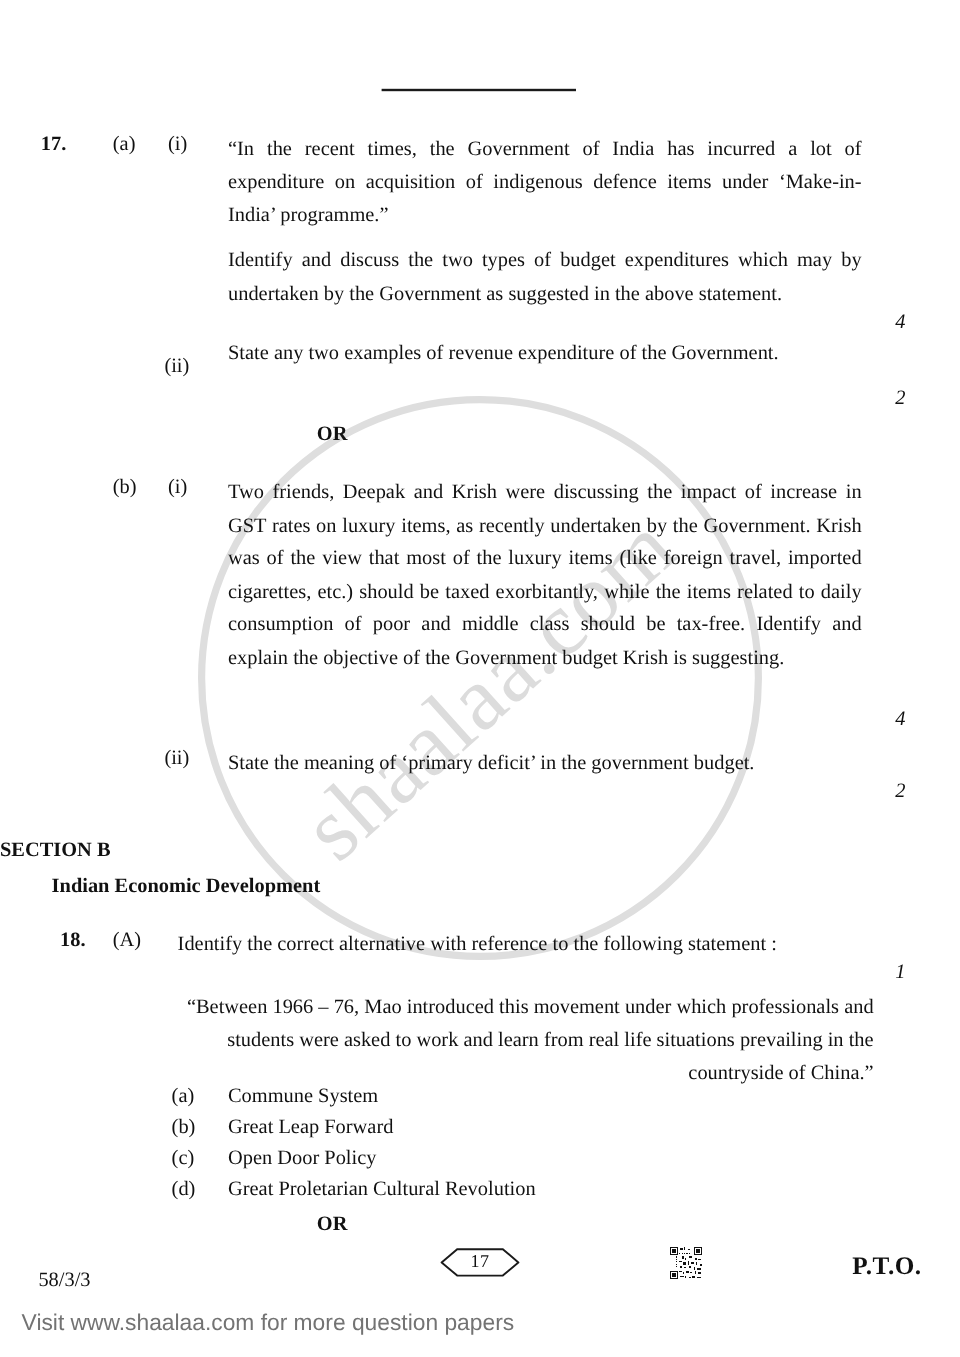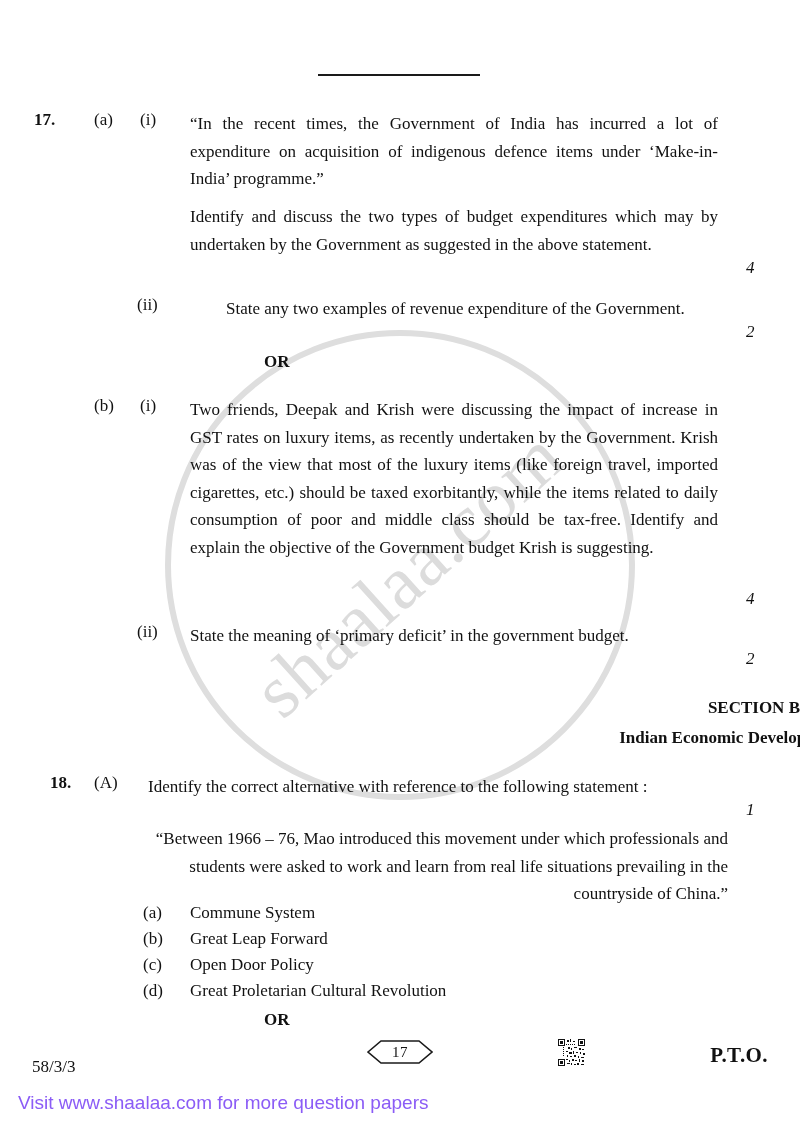--- a/index.html
+++ b/index.html
@@ -99,21 +99,21 @@
   .or-label {
     position: absolute;
     font-size: 17px;
     font-weight: bold;
     left: 264px;
   }
   .center-head {
     position: absolute;
     width: 800px;
     left: 0;
-    text-align: right;
+    text-align: left;
     font-weight: bold;
     font-size: 17px;
   }
   .opt-label {
     position: absolute;
     font-size: 17px;
     left: 143px;
   }
   .opt-text {
     position: absolute;
@@ -163,21 +163,21 @@
     width: 29px;
     height: 29px;
   }
   .qr svg { display: block; }
   .footer-visit {
     position: absolute;
     left: 18px;
     top: 1092px;
     font-family: "Liberation Sans", "DejaVu Sans", sans-serif;
     font-size: 19px;
-    color: #8b5cf6;
+    color: #737373;
   }
 </style>
 </head>
 <body>
 
 <div id="page">
 
   <div id="watermark">
     <div class="wm-ring"></div>
     <div class="wm-text">shaalaa.com</div>
@@ -190,21 +190,21 @@
     <div class="qnum" style="left:34px; top:110px;">17.</div>
     <div class="qalpha" style="left:94px; top:110px;">(a)</div>
     <div class="qroman" style="left:140px; top:110px;">(i)</div>
 
     <div class="qtext" style="left:190px; top:110px; width:528px;">“In the recent times, the Government of India has incurred a lot of expenditure on acquisition of indigenous defence items under ‘Make-in-India’ programme.”</div>
 
     <div class="qtext" style="left:190px; top:203px; width:528px;">Identify and discuss the two types of budget expenditures which may by undertaken by the Government as suggested in the above statement.</div>
     <div class="marks" style="top:258px;">4</div>
 
     <div class="qroman" style="left:137px; top:295px;">(ii)</div>
-    <div class="qtext" style="left:190px; top:295px; width:528px;margin-left:36px;">State any two examples of revenue expenditure of the Government.</div>
+    <div class="qtext" style="left:190px; top:280px; width:528px;">State any two examples of revenue expenditure of the Government.</div>
     <div class="marks" style="top:322px;">2</div>
 
     <div class="or-label" style="top:352px;">OR</div>
 
     <div class="qalpha" style="left:94px; top:396px;">(b)</div>
     <div class="qroman" style="left:140px; top:396px;">(i)</div>
     <div class="qtext" style="left:190px; top:396px; width:528px;">Two friends, Deepak and Krish were discussing the impact of increase in GST rates on luxury items, as recently undertaken by the Government. Krish was of the view that most of the luxury items (like foreign travel, imported cigarettes, etc.) should be taxed exorbitantly, while the items related to daily consumption of poor and middle class should be tax-free. Identify and explain the objective of the Government budget Krish is suggesting.</div>
     <div class="marks" style="top:589px;">4</div>
 
     <div class="qroman" style="left:137px; top:622px;">(ii)</div>

